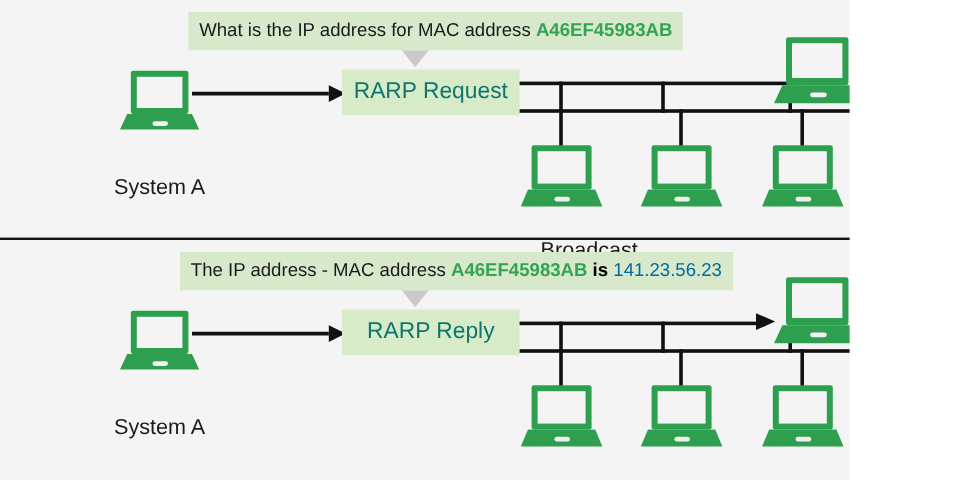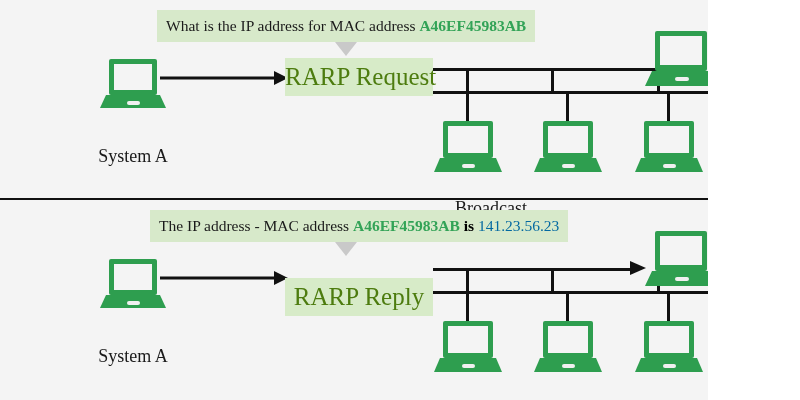--- a/index.html
+++ b/index.html
@@ -5,21 +5,21 @@
   html, body {
     margin: 0;
     padding: 0;
     background: #ffffff;
   }
   #page {
     position: relative;
     width: 708px;
     height: 400px;
     background: #f4f4f4;
-    font-family: Liberation Serif, serif;
+    font-family: Liberation Sans, sans-serif;
     overflow: hidden;
   }
   .panel {
     position: absolute;
     left: 0;
     width: 800px;
     height: 199px;
   }
   #panel-top { top: 0; }
   #panel-bottom { top: 201px; }
@@ -62,22 +62,22 @@
     height: 0;
     border-left: 11px solid transparent;
     border-right: 11px solid transparent;
     border-top: 14px solid #c9c9c9;
   }
 
   
   .msgbox {
     position: absolute;
     background: #d7ebc8;
-    color: #4d7c0f;
-    font-size: 25px;
+    color: #0f766e;
+    font-size: 19px;
     line-height: 38px;
     height: 38px;
     text-align: center;
     white-space: nowrap;
   }
 
   
   .laptop {
     position: absolute;
   }
@@ -201,21 +201,21 @@
         <rect x="27" y="43" width="13" height="4" rx="2" fill="#f0f0f0"></rect>
       </svg>
     </div>
     <div class="label" style="left:55px; top:117px; width:156px;">System A</div>
 
     <svg class="arrow-svg" style="left:160px; top:67px;" width="130" height="20">
       <line x1="0" y1="10" x2="114" y2="10" stroke="#111111" stroke-width="3"></line>
       <polygon points="114,3 128,10 114,17" fill="#111111"></polygon>
     </svg>
 
-    <div class="msgbox" style="left:285px; top:57px; width:148px;margin-top:20px;">RARP Reply</div>
+    <div class="msgbox" style="left:285px; top:57px; width:148px;">RARP Reply</div>
 
     <div class="wire-h" style="left:433px; top:67px; width:205px;"></div>
     <svg class="arrow-svg" style="left:630px; top:58px;" width="26" height="20">
       <polygon points="0,2 16,9 0,16" fill="#111111"></polygon>
     </svg>
     <div class="wire-h" style="left:433px; top:90px; width:287px;"></div>
     <div class="wire-v" style="left:466px; top:67px; height:26px;"></div>
     <div class="wire-v" style="left:551px; top:67px; height:26px;"></div>
     <div class="wire-v" style="left:657px; top:81px; height:12px;"></div>
 

